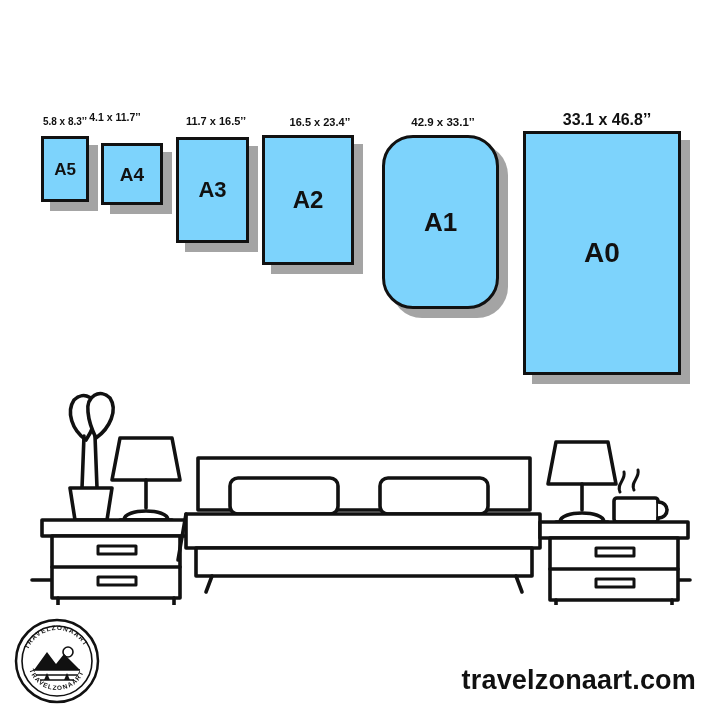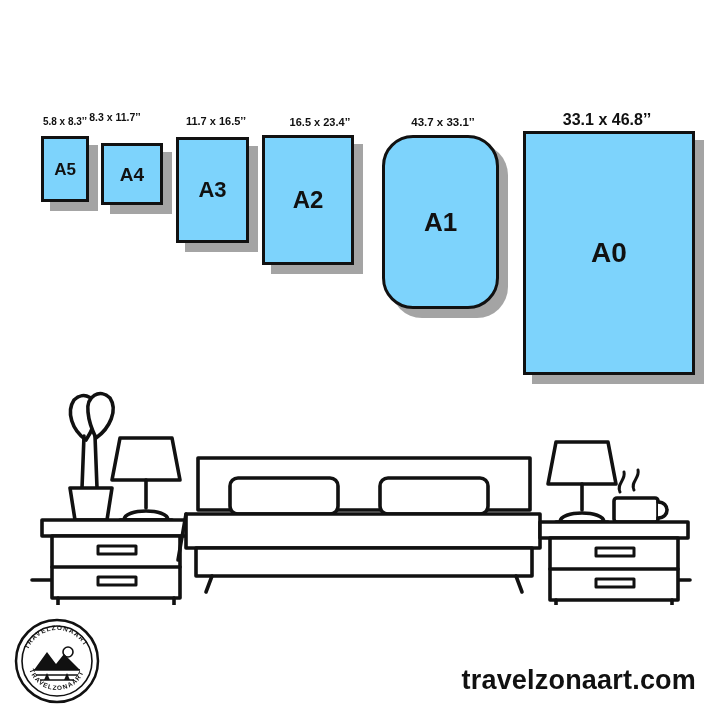--- a/index.html
+++ b/index.html
@@ -105,50 +105,50 @@
   <div class="frames">
 
     <div class="frame-group">
       <div class="frame-dim" style="left:35px; top:116px; width:60px; font-size:10px;">5.8 x 8.3’’</div>
       <div class="frame-box" style="left:41px; top:136px; width:48px; height:66px;">
         <span class="frame-label" style="font-size:17px;">A5</span>
       </div>
     </div>
 
     <div class="frame-group">
-      <div class="frame-dim" style="left:76px; top:111px; width:78px; font-size:10.5px;">8.3 x 11.7’’</div>
+      <div class="frame-dim" style="left:76px; top:111px; width:78px; font-size:10.5px;">4.1 x 11.7’’</div>
       <div class="frame-box" style="left:101px; top:143px; width:62px; height:62px;">
         <span class="frame-label" style="font-size:19px;">A4</span>
       </div>
     </div>
 
     <div class="frame-group">
       <div class="frame-dim" style="left:168px; top:115px; width:96px; font-size:11px;">11.7 x 16.5’’</div>
       <div class="frame-box" style="left:176px; top:137px; width:73px; height:106px;">
         <span class="frame-label" style="font-size:22px;">A3</span>
       </div>
     </div>
 
     <div class="frame-group">
       <div class="frame-dim" style="left:265px; top:116px; width:110px; font-size:11px;text-align:center;">16.5 x 23.4’’</div>
       <div class="frame-box" style="left:262px; top:135px; width:92px; height:130px;">
         <span class="frame-label" style="font-size:24px;">A2</span>
       </div>
     </div>
 
     <div class="frame-group">
-      <div class="frame-dim" style="left:383px; top:116px; width:120px; font-size:11.5px;">43.7 x 33.1’’</div>
+      <div class="frame-dim" style="left:383px; top:116px; width:120px; font-size:11.5px;">42.9 x 33.1’’</div>
       <div class="frame-box" style="left:382px; top:135px; width:117px; height:174px;border-radius:31px;">
         <span class="frame-label" style="font-size:26px;">A1</span>
       </div>
     </div>
 
     <div class="frame-group">
       <div class="frame-dim" style="left:527px; top:111px; width:160px; font-size:16px;">33.1 x 46.8’’</div>
-      <div class="frame-box" style="left:523px; top:131px; width:172px; height:244px;">
+      <div class="frame-box" style="left:523px; top:131px; width:158px; height:244px;">
         <span class="frame-label" style="font-size:28px;">A0</span>
       </div>
     </div>
 
   </div>
 
   <div class="scene">
     <svg width="720" height="225" viewBox="0 0 720 225" fill="none" stroke="#111111" stroke-width="3.6" stroke-linecap="round" stroke-linejoin="round">
 
       <line x1="32" y1="200" x2="58" y2="200"></line>

